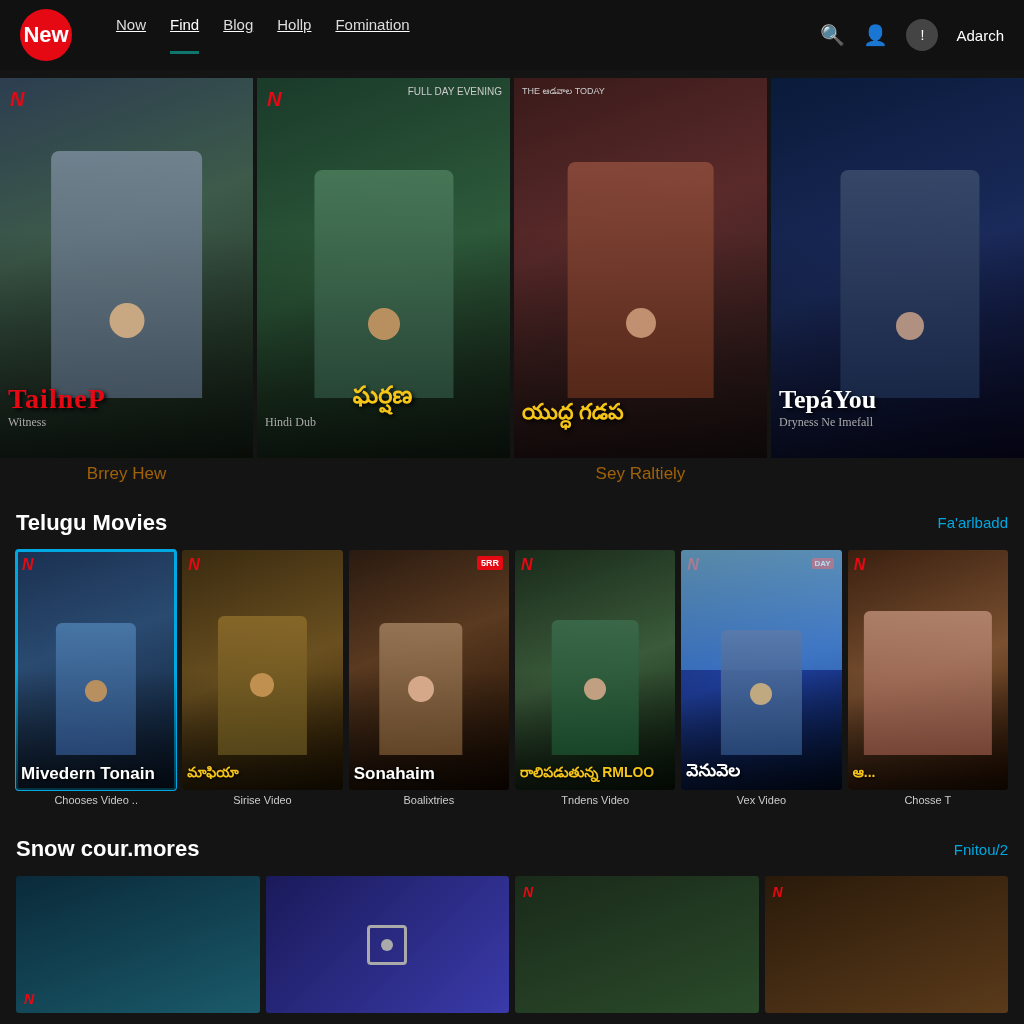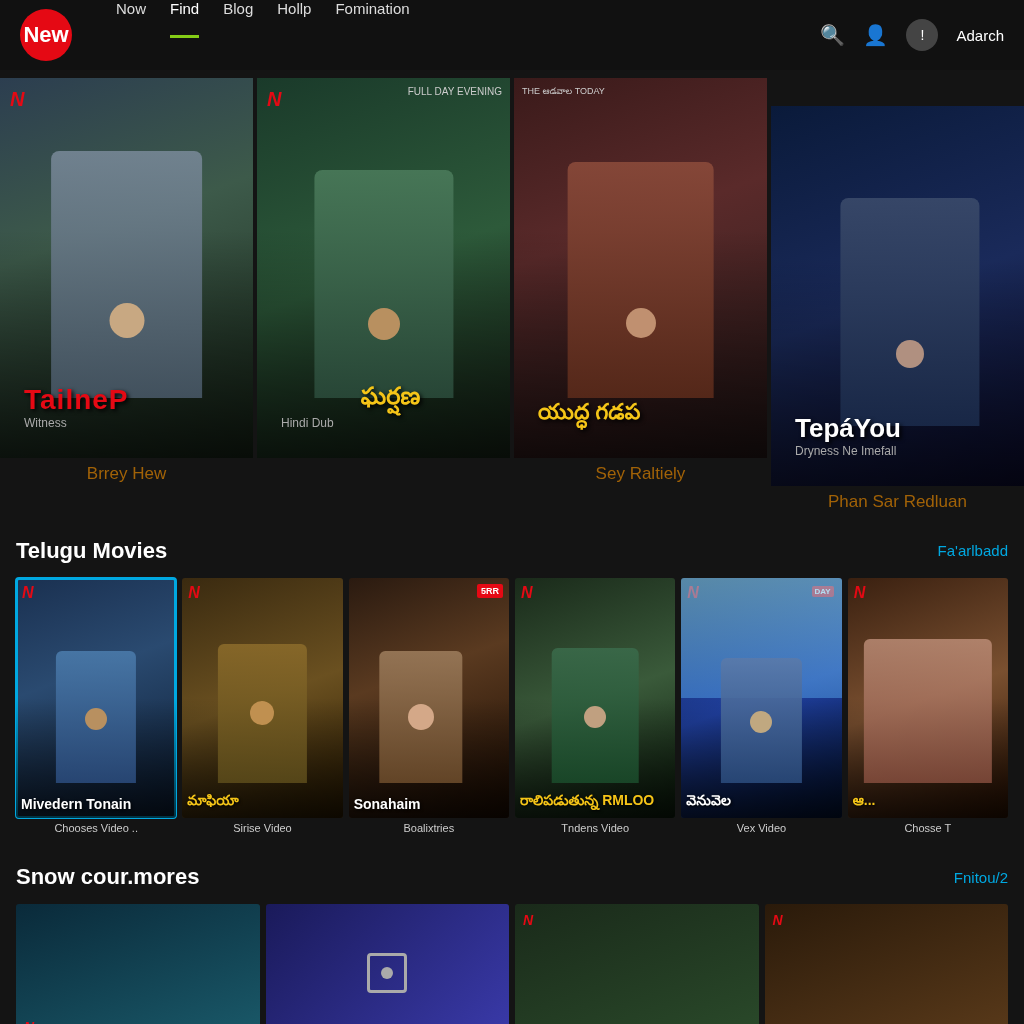--- a/index.html
+++ b/index.html
@@ -29,35 +29,36 @@
       font-size: 22px;
       border-radius: 50%;
       width: 52px;
       height: 52px;
       display: flex; align-items: center; justify-content: center;
       flex-shrink: 0;
     }
     .nav-links {
       display: flex;
       gap: 24px;
-      align-items: flex-start;
+      align-items: center;
       height: 70px;
+      text-decoration: underline;
     }
     .nav-link {
       color: #ddd;
       font-size: 15px;
       cursor: pointer;
       padding-bottom: 18px;
       border-bottom: 3px solid transparent;
       position: relative;
       top: 0;
     }
     .nav-link.active {
       color: #fff;
-      border-bottom: 3px solid #84cc16;
+      border-bottom: 3px solid #0f766e;
     }
     .nav-right {
       margin-left: auto;
       display: flex;
       align-items: center;
       gap: 18px;
     }
     .nav-icon {
       color: #ccc;
       font-size: 20px;
@@ -87,27 +88,28 @@
       position: relative;
       aspect-ratio: 2/3;
       overflow: hidden;
       background: #222;
       cursor: pointer;
     }
     
     .poster-1 { background: linear-gradient(160deg, #2c3e50 0%, #3d5a4a 40%, #1a2a1a 100%); }
     .poster-2 { background: linear-gradient(160deg, #1a3a2a 0%, #2d5a3a 50%, #1a2a1a 100%); }
     .poster-3 { background: linear-gradient(160deg, #3a1a1a 0%, #5a2a2a 40%, #2a1a1a 100%); }
-    .poster-4 { background: linear-gradient(160deg, #0a1a3a 0%, #1a2a5a 50%, #0a0a2a 100%); margin-top: 28px; }
+    .poster-4 { background: linear-gradient(160deg, #0a1a3a 0%, #1a2a5a 50%, #0a0a2a 100%); }
 
     .poster-title-overlay {
       position: absolute;
       bottom: 28px;
-      left: 24px;
+      left: 8px;
       right: 10px;
+      font-family: Liberation Serif, serif;
     }
     .poster-title-text {
       font-size: 28px;
       font-weight: 900;
       color: #e50914;
       text-shadow: 2px 2px 4px #000;
       letter-spacing: 1px;
     }
     .poster-subtitle-text {
       font-size: 12px;
@@ -202,21 +204,21 @@
       left: 5px;
       right: 5px;
     }
     .movie-title-text {
       font-size: 14px;
       font-weight: 700;
       color: #f5c518;
       text-shadow: 1px 1px 3px #000;
     }
     .movie-title-text-w {
-      font-size: 14px;
+      font-size: 17px;
       font-weight: 900;
       color: #fff;
       text-shadow: 1px 1px 3px #000;
     }
     .movie-label {
       text-align: center;
       color: #ccc;
       font-size: 11px;
       padding: 4px 2px;
       background: #141414;
@@ -338,21 +340,20 @@
   <div>
     <div class="featured-card poster-4">
       <div style="position:absolute;bottom:0;left:0;right:0;height:100%;background:linear-gradient(to top, rgba(0,0,0,0.6) 0%, transparent 60%);"></div>
       <div style="position:absolute;bottom:60px;left:55%;transform:translateX(-50%);width:55%;height:60%;background:linear-gradient(180deg,#3a4a6a 0%,#1a2a4a 100%);border-radius:8px 8px 0 0;opacity:0.9;"></div>
       <div style="position:absolute;bottom:118px;left:55%;transform:translateX(-50%);width:28px;height:28px;border-radius:50%;background:#b09080;"></div>
       <div class="poster-title-overlay">
         <div class="poster-title-text-4">TepáYou</div>
         <div class="poster-subtitle-text">Dryness Ne Imefall</div>
       </div>
     </div>
-    <div class="featured-label">Phan Sar Redluan</div>
   </div>
 
 </div>
 
 <div class="section">
   <div class="section-header">
     <span class="section-title">Telugu Movies</span>
     <span class="section-link">Fa'arlbadd</span>
   </div>
 

